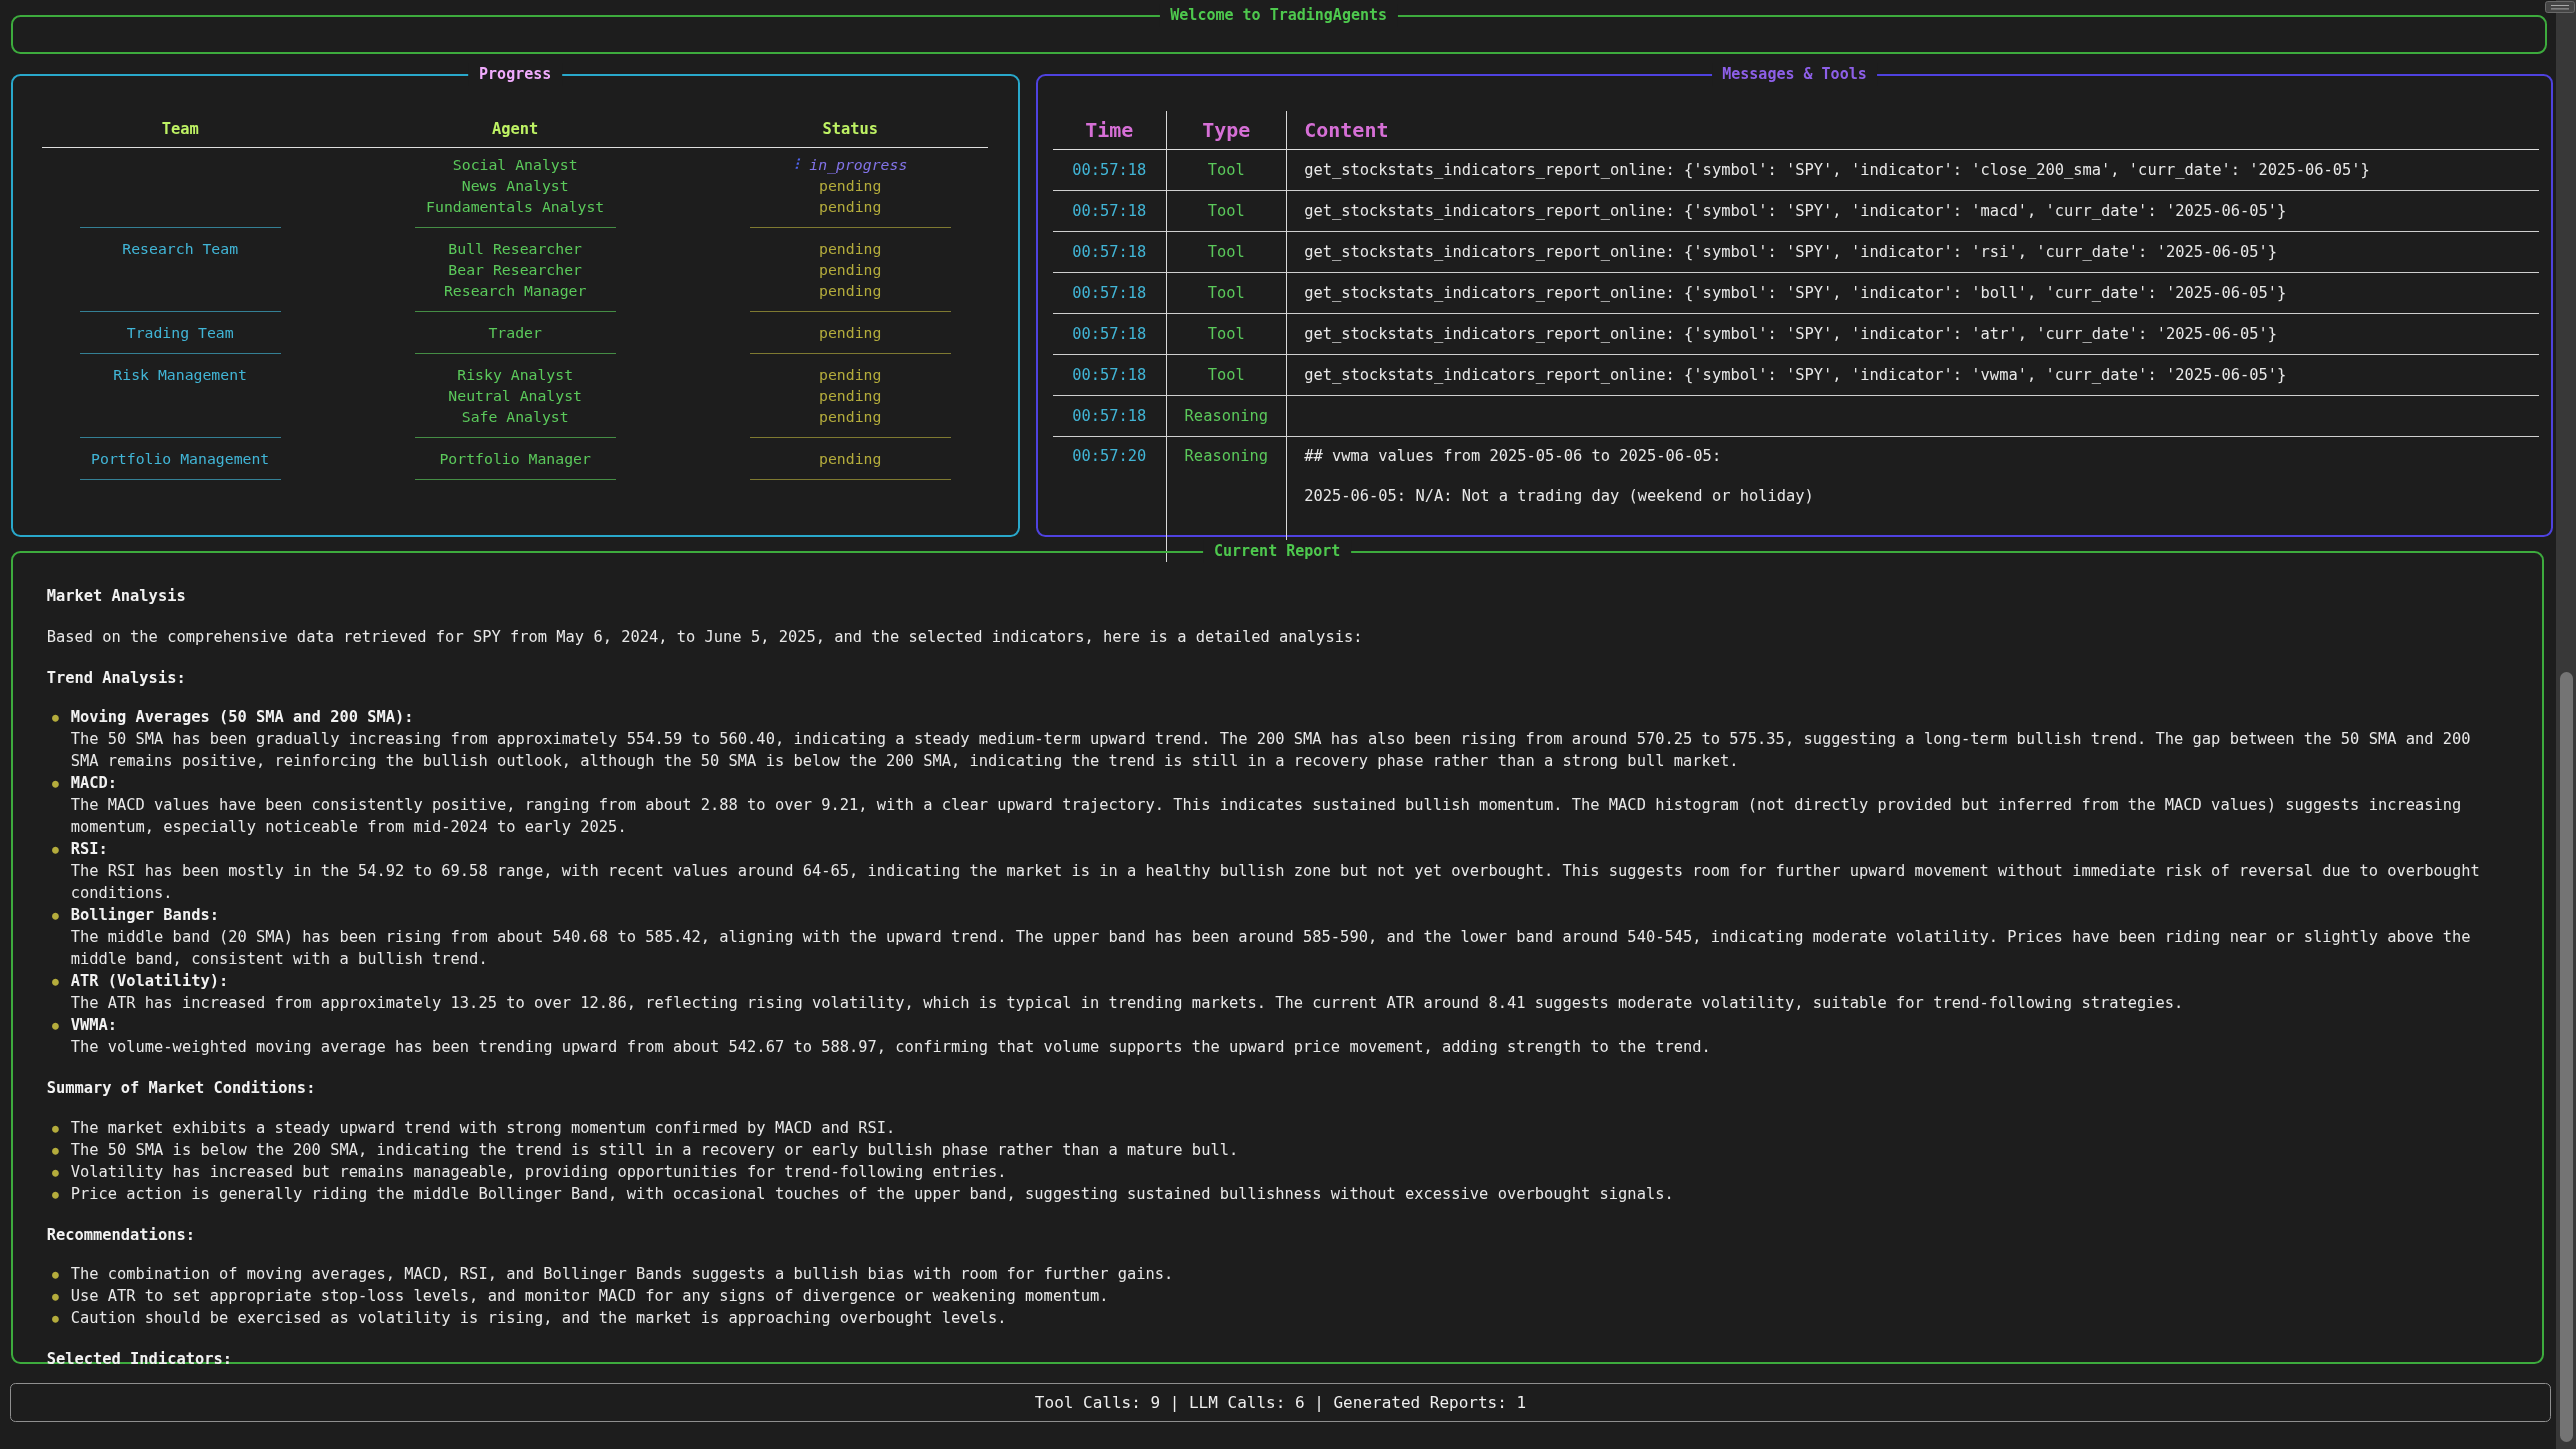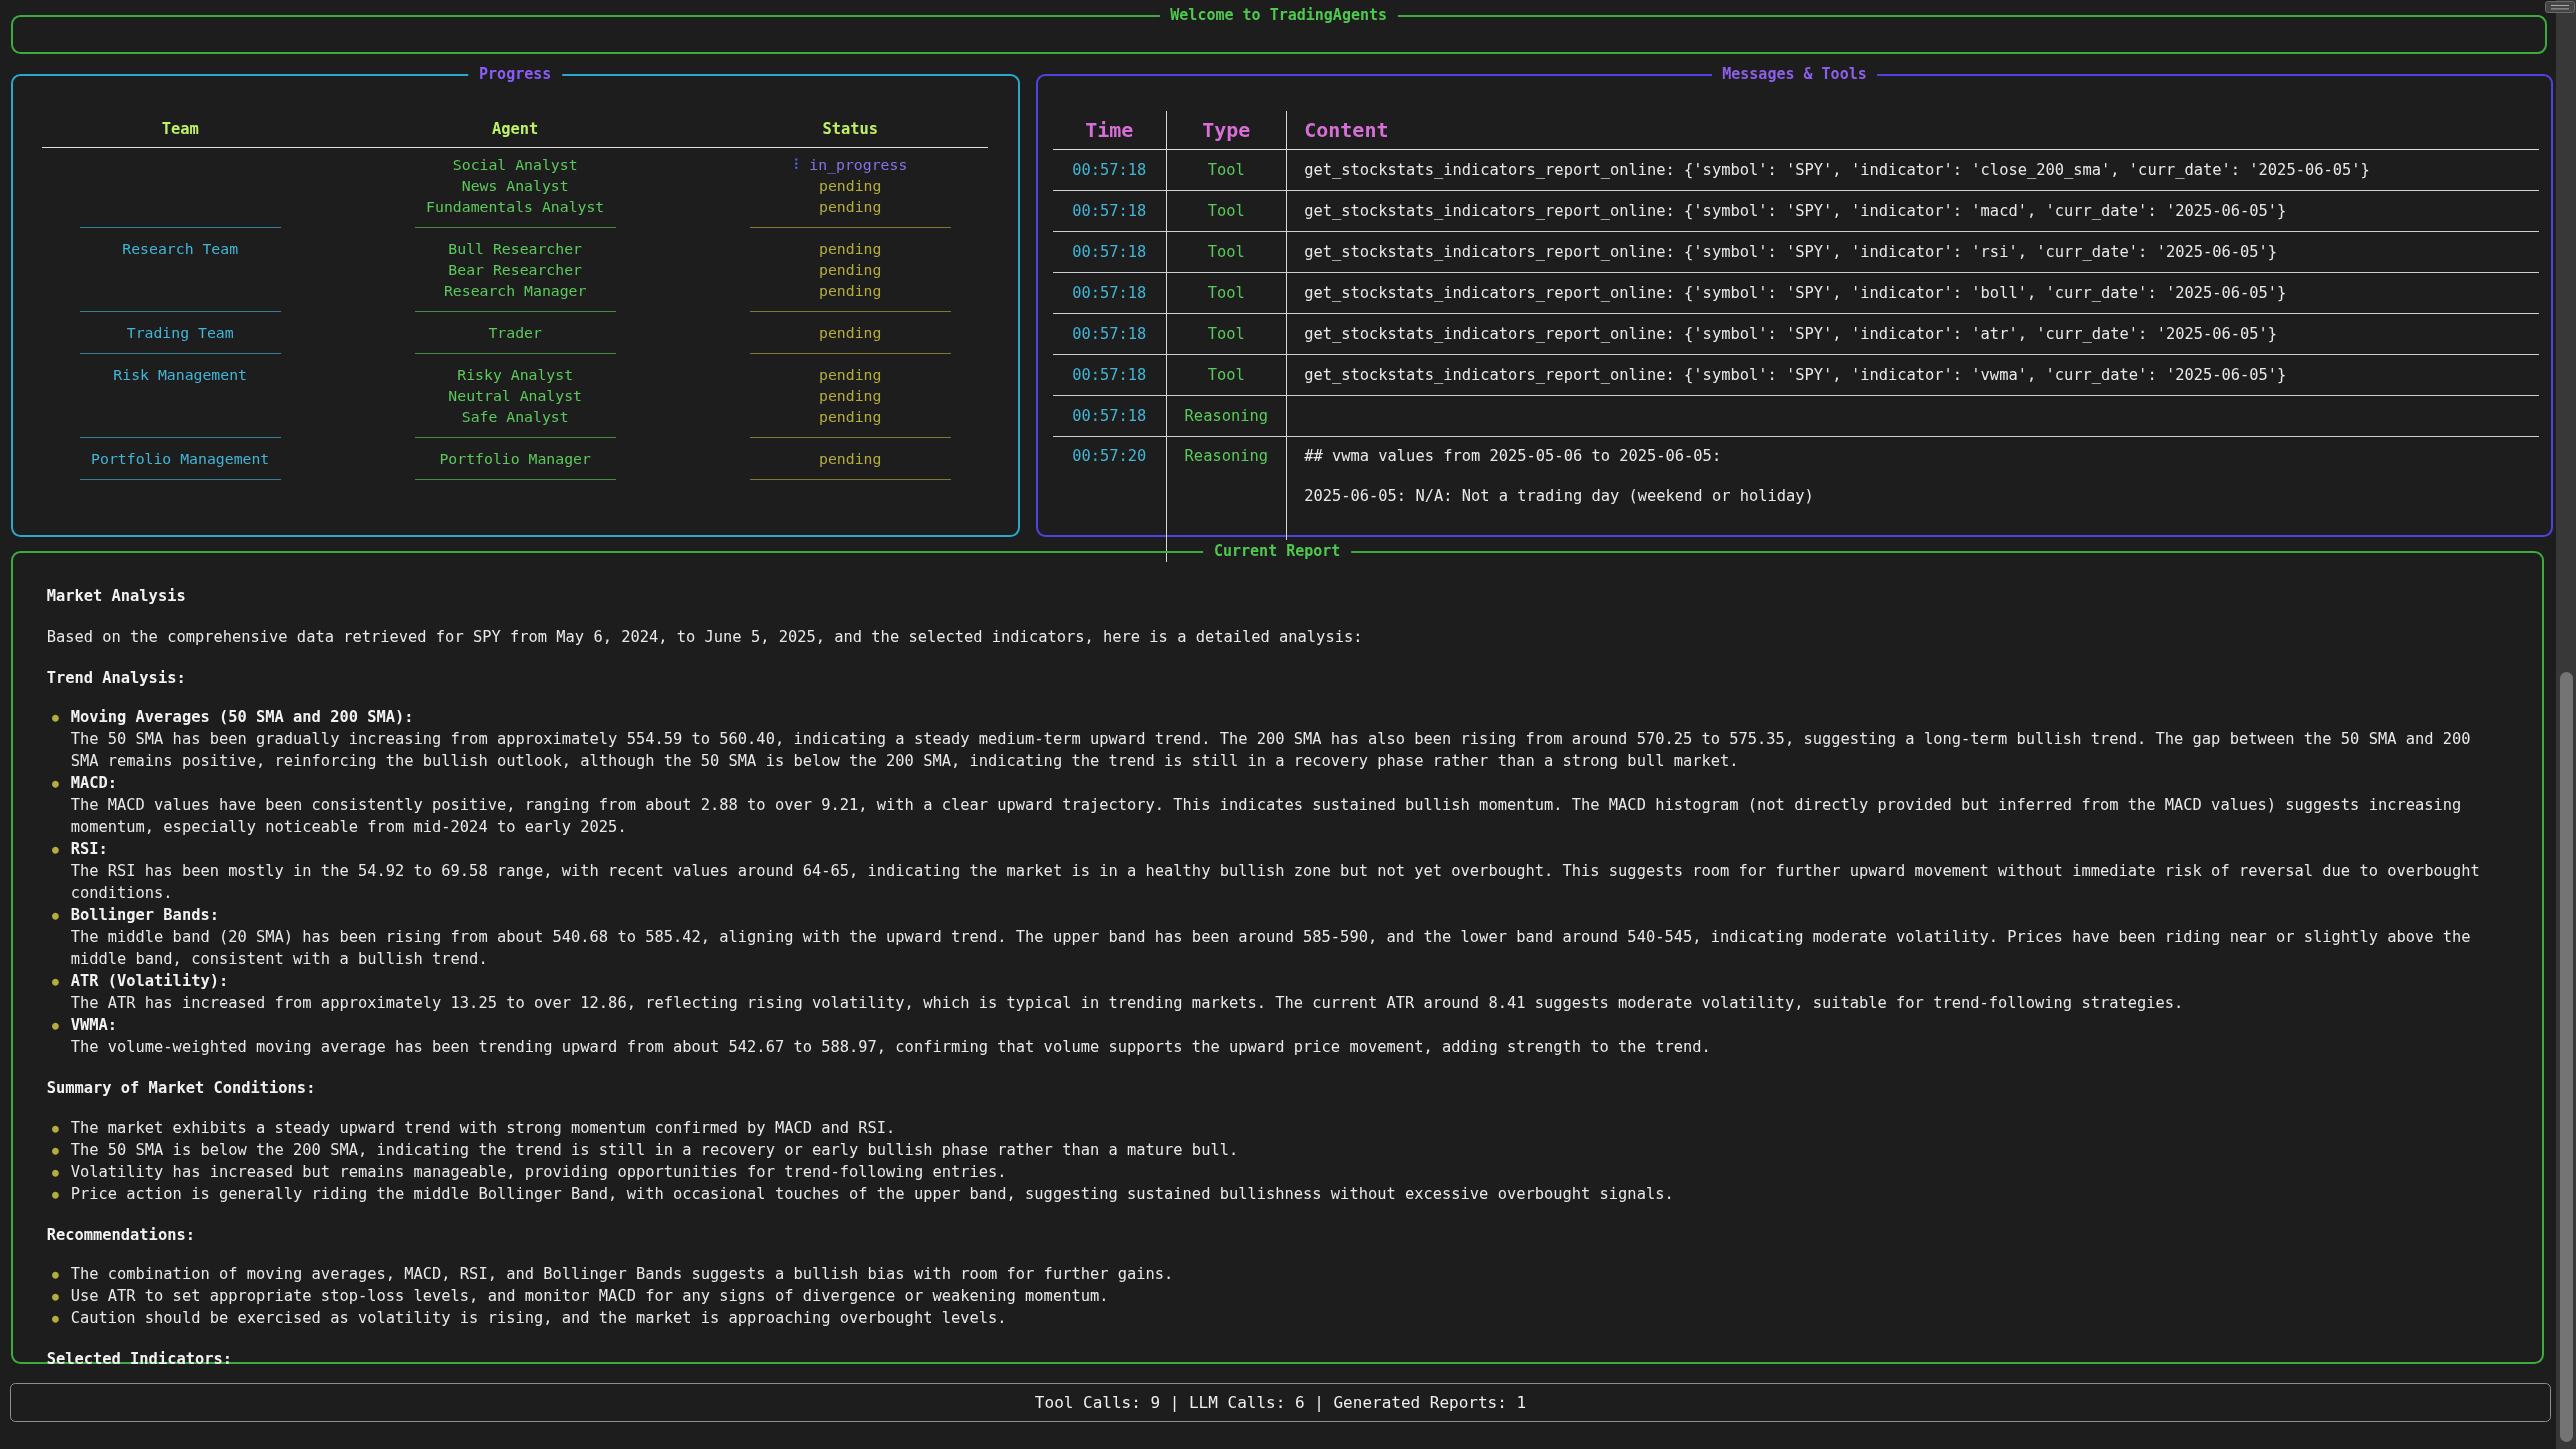--- a/index.html
+++ b/index.html
@@ -10,32 +10,32 @@
   .panel-title { position:absolute; top:-12.7px; left:50%; transform:translateX(-50%);
                  background:#1d1d1d; padding:0 10.7px; font-size:15px; line-height:23px;
                  white-space:nowrap; font-weight:bold; }
 
   
   #header-panel { left:10.7px; top:14.8px; width:2536px; height:39px; border-color:#3dab3d; }
   #header-panel .panel-title { color:#4ec94e; }
 
   
   #progress-panel { left:10.7px; top:74px; width:1009px; height:463px; border-color:#29a8cb; }
-  #progress-panel .panel-title { color:#8b5cf6; }
+  #progress-panel .panel-title { color:#f0abfc; }
   .ptable { margin-top:40px; }
   .prow, .phead { display:grid; grid-template-columns:1fr 1fr 1fr; }
   .phead { margin-bottom:4px; }
   .phead .cell { color:#bef264; font-weight:bold; font-size:15.4px; line-height:27px; text-align:center; }
   .phead-sep { height:1.3px; background:#dedede; margin:1.3px 29.5px 5.4px 29.5px; }
   .prow .cell { font-size:14.8px; line-height:21px; text-align:center; }
   .cell.team  { color:#41b5d6; }
   .cell.agent { color:#5bc95b; }
   .cell.status.st-completed { color:#5bc95b; }
   .cell.status.st-pending   { color:#b4ac3c; }
-  .cell.status.st-progress  { color:#8273e8; }
+  .cell.status.st-progress  { color:#8273e8;font-style:italic; }
   .spinner { color:#4f63e8; margin-right:5.4px; }
   .psep { display:grid; grid-template-columns:1fr 1fr 1fr; height:21px; align-items:center; }
   .sep-line { height:1.3px; width:201px; margin:0 auto; opacity:.65; }
   .sep-team   { background:#41b5d6; }
   .sep-agent  { background:#5bc95b; }
   .sep-status { background:#b4ac3c; }
 
   
   #messages-panel { left:1029px; top:74px; width:1517px; height:463px; border-color:#4f42e0;margin-left:7px; }
   #messages-panel .panel-title { color:#8d5fe8; }

